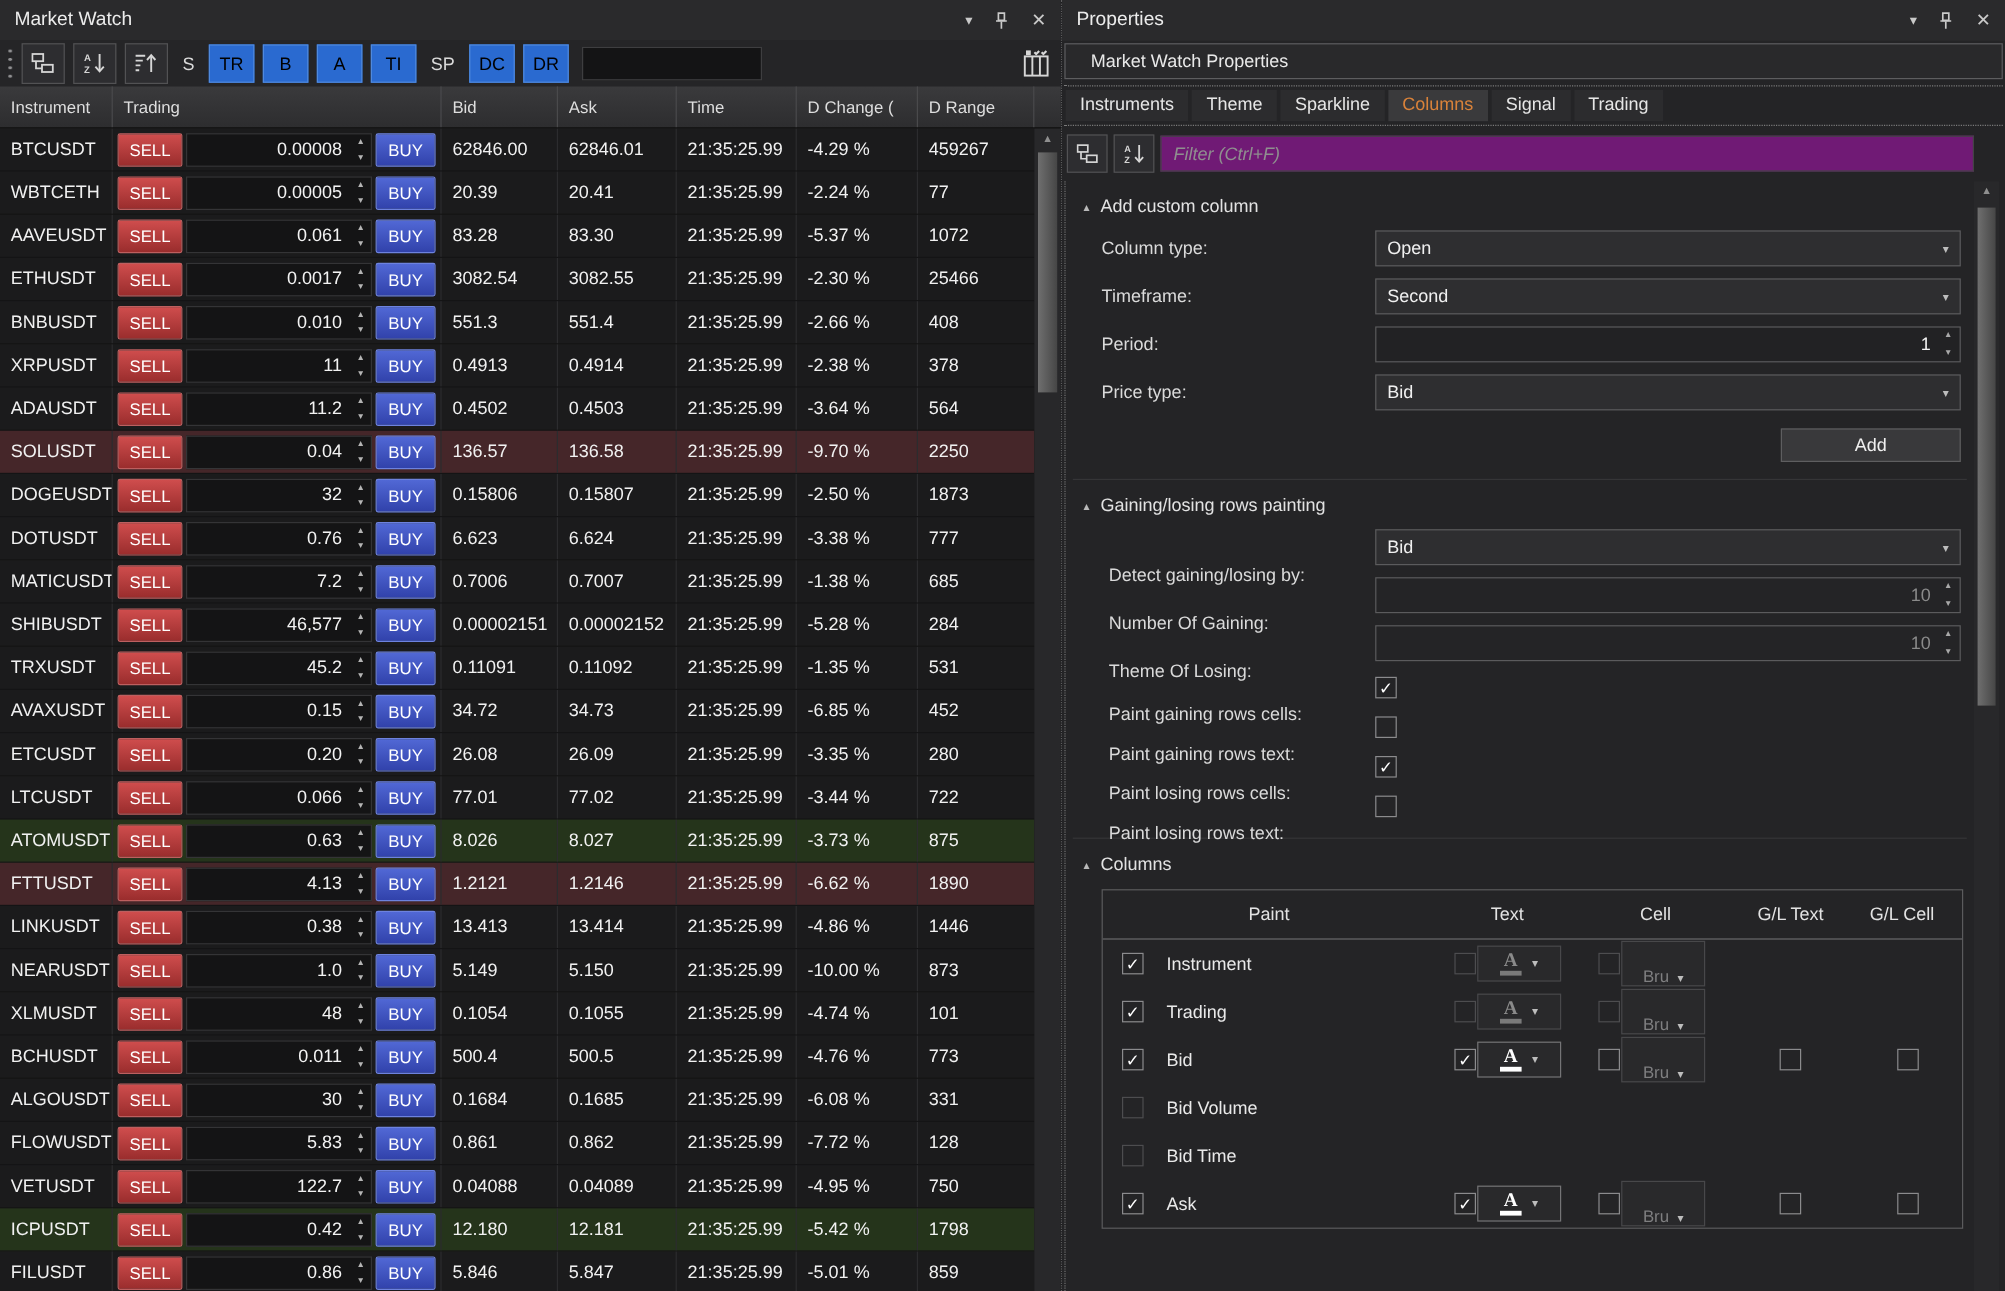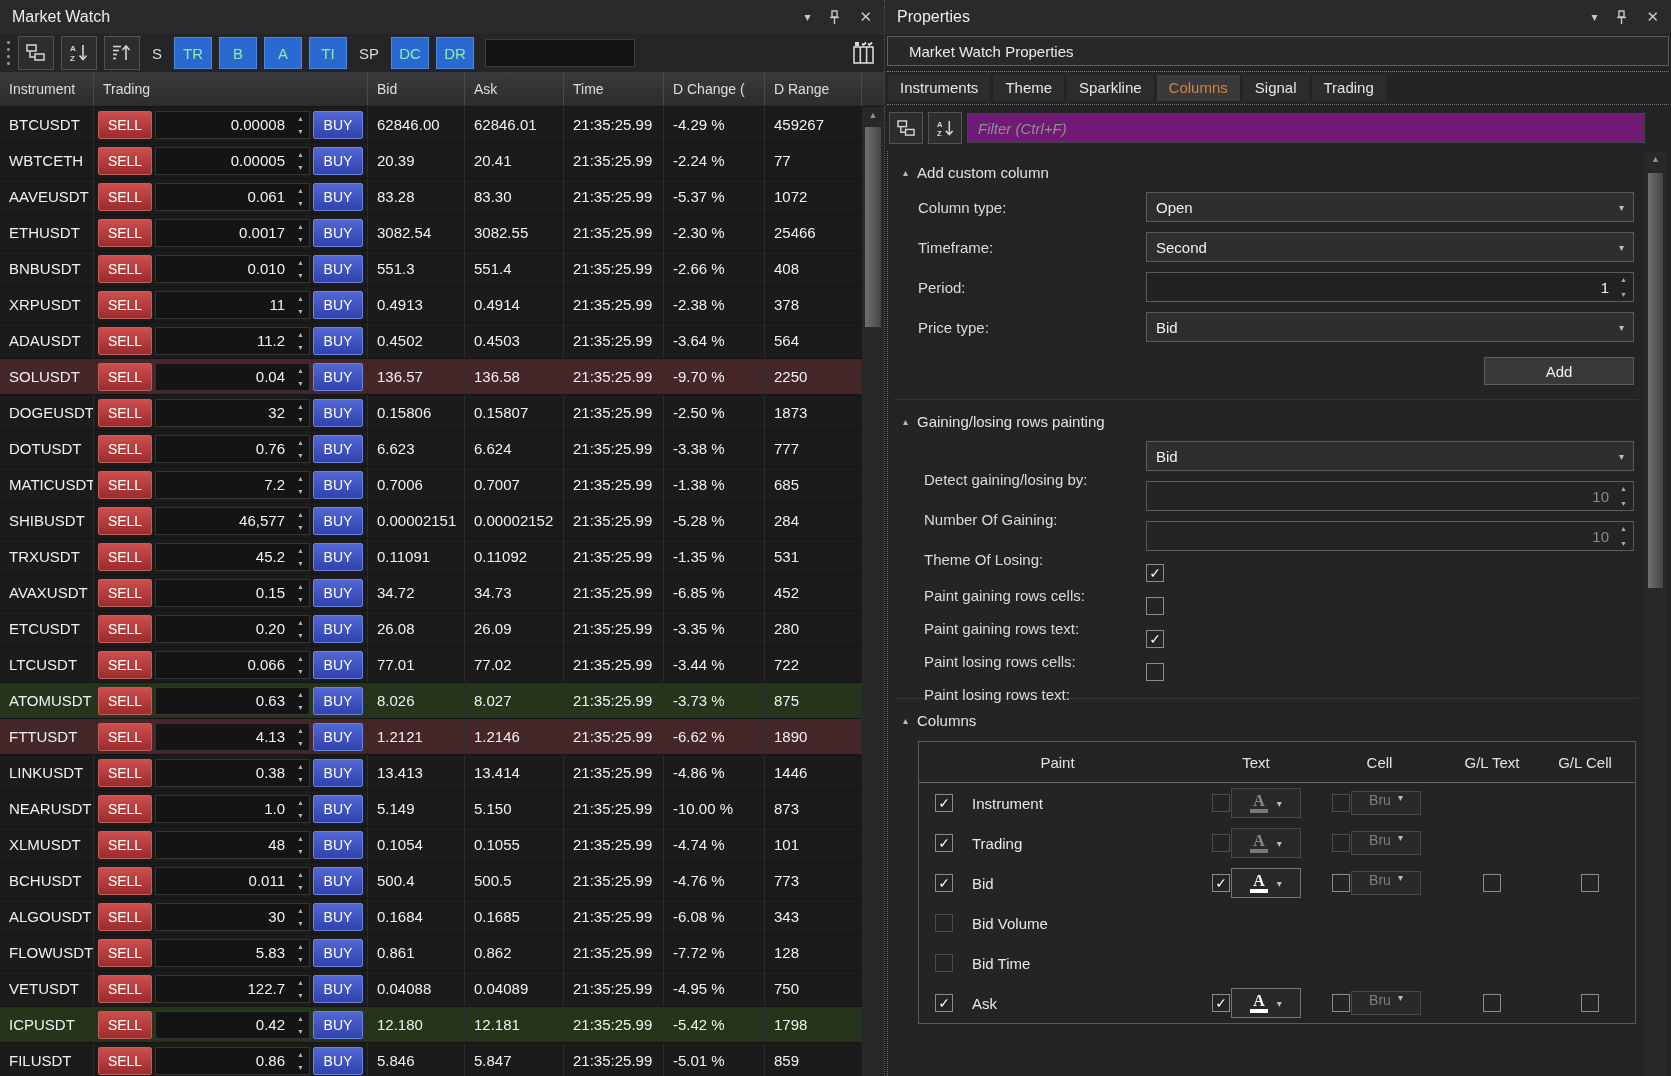--- a/index.html
+++ b/index.html
@@ -18,21 +18,21 @@
   .caret { color:#bdbdbd; font-size:10px; }
   .vscroll { position:relative; background:#28282a; flex:none; }
   .vs-arrow { position:absolute; top:3px; left:0; right:0; text-align:center; color:#8f8f8f; font-size:9px; }
   .vs-thumb { position:absolute; left:3px; right:3px; background:linear-gradient(90deg,#6f6f6f,#464646); }
   
   .panel-left { width:884px; display:flex; flex-direction:column; flex:none; background:#1c1c1d; border-right:1px dotted #5d5d5f; }
   .mw-toolbar { height:38px; background:#252527; display:flex; align-items:center; gap:7px; padding:0 8px 0 6px; flex:none; }
   .grip { width:5px; height:28px; background-image:radial-gradient(circle,#909092 1.3px,transparent 1.6px); background-size:5px 7px; background-position:center top; }
   .tool-ic { width:34px; height:32px; }
   .txt-toggle { color:#dadada; font-size:15px; padding:0 5px; }
-  .blue-btn { min-width:24px; height:30px; padding:0 6px; background:#2a6ad0; border:1px solid #4f89dd; color:#86efac; display:flex; align-items:center; justify-content:center; font-size:15px; flex:none; }
+  .blue-btn { min-width:24px; height:30px; padding:0 6px; background:#2a6ad0; border:1px solid #4f89dd; color:#000000; display:flex; align-items:center; justify-content:center; font-size:15px; flex:none; }
   .mw-search { width:148px; height:26px; background:#141415; border:1px solid #3e3e40; margin-left:4px; }
   .cal-wrap { margin-left:auto; }
   .mw-header { height:34px; display:flex; background:linear-gradient(#3a3a3c,#2d2d2f); color:#dedede; font-size:14px; flex:none; border-bottom:1px solid #151515; }
   .mw-header .hc { display:flex; align-items:center; padding:0 9px; border-right:1px solid #4a4a4c; overflow:hidden; white-space:nowrap; box-sizing:border-box; }
   .mw-body { flex:1; display:flex; overflow:hidden; }
   .mw-rows { width:862px; overflow:hidden; }
   .mw-row { height:36px; display:flex; background:#1b1b1c; border-bottom:1px solid #141415; font-size:15px; color:#f1f1f1; box-sizing:border-box; }
   .mw-row.row-loss { background:#452629; }
   .mw-row.row-gain { background:#25341b; }
   .c { display:flex; align-items:center; padding:0 9px; border-right:1px solid #2c2c2e; overflow:hidden; white-space:nowrap; box-sizing:border-box; flex:none; }
@@ -81,21 +81,21 @@
   .pc-headrow { border-bottom:1px solid #69696b; color:#e3e3e3; font-size:15px; }
   .pc-h { text-align:center; }
   .ph-paint { grid-column:1/3; } .ph-text { grid-column:3/5; } .ph-cell { grid-column:5/7; }
   .pc-label { font-size:15px; color:#e9e9e9; padding-left:9px; white-space:nowrap; overflow:hidden; }
   .pc-row .cb { margin-left:16px; }
   .pc-row .cb.gl { margin-left:40px; }
   .a-btn { width:70px; height:30px; border:1px solid #747476; display:flex; align-items:center; justify-content:center; gap:9px; box-sizing:border-box; background:#29292b; }
   .a-btn .a { font-family:"Liberation Serif",serif; font-size:16px; font-weight:bold; color:#fff; border-bottom:4px solid #fff; line-height:1.05; padding:0 3px; }
   .a-btn.dim { border-color:#48484a; }
   .a-btn.dim .a { color:#8a8a8a; border-bottom-color:#7a7a7a; }
-  .bru-btn { width:70px; height:24px; border:1px solid #48484a; color:#7f7f81; display:flex; align-items:flex-start; justify-content:center; gap:7px; font-size:14px; box-sizing:border-box; background:#29292b; white-space:nowrap; overflow:hidden; }
+  .bru-btn { width:70px; height:38px; border:1px solid #48484a; color:#7f7f81; display:flex; align-items:flex-end; justify-content:center; gap:7px; font-size:14px; box-sizing:border-box; background:#29292b; white-space:nowrap; overflow:hidden; }
   .hidden { visibility:hidden; }
   svg { display:block; }
 </style>
 </head>
 <body>
 
 <div id="screen">
 
   <div class="panel-left">
     <div class="titlebar">
@@ -637,21 +637,21 @@
                   <span>▲</span>
                   <span>▼</span>
                 </span>
       </span>
       <span class="buy-btn">BUY</span>
     </span>
     <span class="c c-bid">0.1684</span>
     <span class="c c-ask">0.1685</span>
     <span class="c c-time">21:35:25.99</span>
     <span class="c c-chg">-6.08 %</span>
-    <span class="c c-rng">343</span>
+    <span class="c c-rng">331</span>
   </div>
 
   <div class="mw-row">
     <span class="c c-instr">FLOWUSDT</span>
     <span class="c c-trade">
       <span class="sell-btn">SELL</span>
       <span class="qty">
         <span>5.83</span>
         <span class="spin">
                   <span>▲</span>

